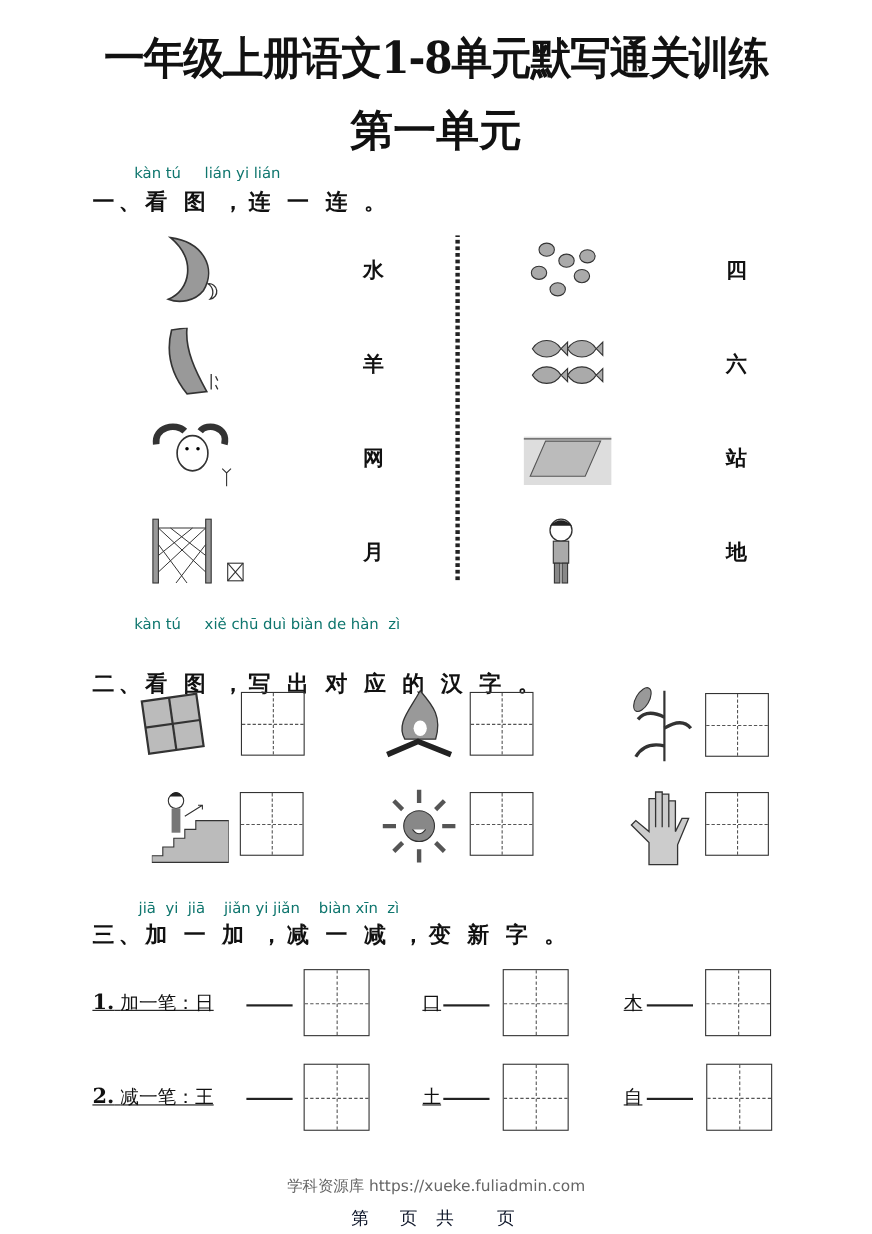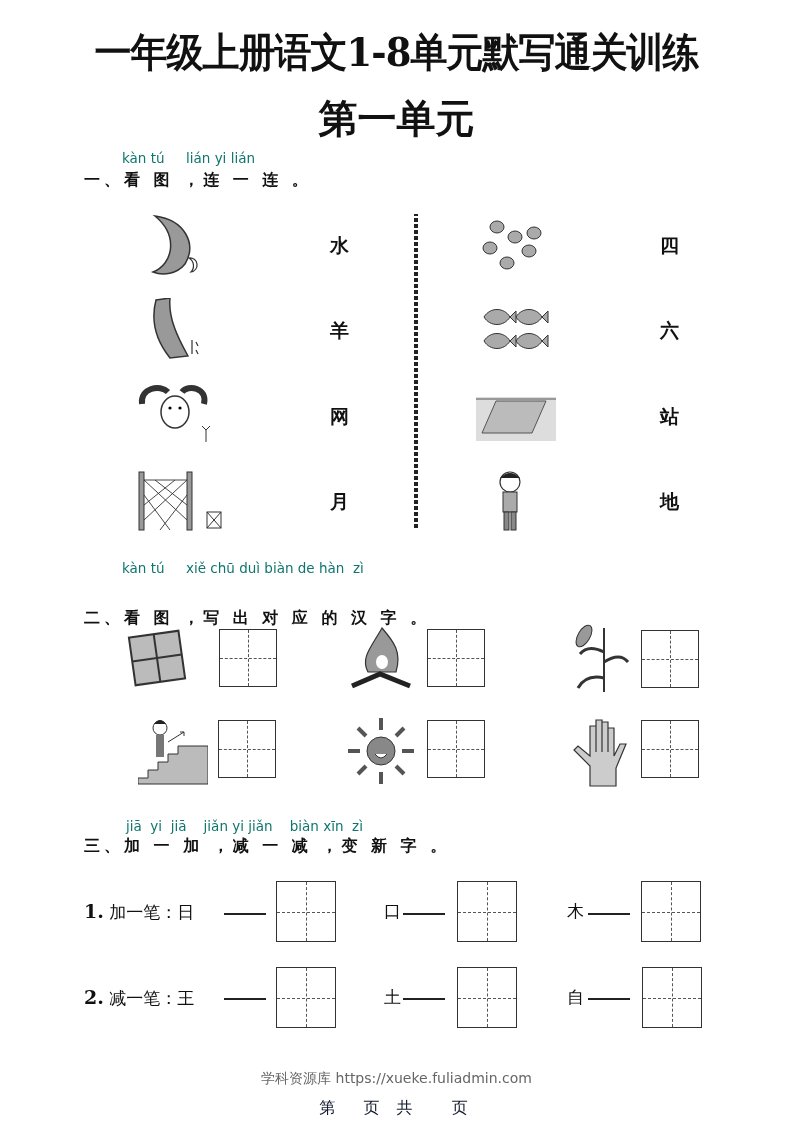--- a/index.html
+++ b/index.html
@@ -4,30 +4,30 @@
 <style>
   html, body { margin:0; padding:0; background:#fff; }
   body { width:793px; height:1122px; position:relative; overflow:hidden; color:#111;
          font-family: "DejaVu Sans", sans-serif; }
   .abs { position:absolute; }
   .title { left:0; width:793px; top:28px; text-align:center; font-family:"DejaVu Serif", serif;
            font-size:37px; font-weight:bold; letter-spacing:-1px; transform:scaleY(1.08); }
   .subtitle { left:0; width:793px; top:92px; text-align:center; font-family:"DejaVu Serif", serif;
               font-size:39px; font-weight:bold; }
   .pinyin { font-size:13.5px; color:#0f766e; white-space:pre; }
-  .qhead { font-size:16px; font-weight:bold; letter-spacing:4px; white-space:pre; }
+  .qhead { font-size:20px; font-weight:bold; letter-spacing:4px; white-space:pre; }
   .char { font-family:"DejaVu Serif", serif; font-size:19px; font-weight:bold; }
   .divider { left:413px; top:214px; width:6px; height:314px;
              background-image: linear-gradient(#222 60%, transparent 60%);
              background-size: 4px 6px; background-repeat: repeat-y; background-position:center; }
   .tian { width:58px; height:58px; border:1.6px solid #333; box-sizing:border-box; }
   .tian::before { content:""; position:absolute; left:50%; top:0; bottom:0; border-left:1px dashed #555; }
   .tian::after { content:""; position:absolute; top:50%; left:0; right:0; border-top:1px dashed #555; }
   .tian.big { width:60px; height:61px; }
-  .exlabel { font-family:"DejaVu Serif", serif; font-size:17px; white-space:pre; }
+  .exlabel { font-family:"DejaVu Serif", serif; font-size:17px; white-space:pre;text-decoration:underline; }
   .exlabel b { font-size:19px; }
   .dash { height:1.6px; background:#222; width:42px; }
   .footer1 { left:0; width:793px; top:1070px; text-align:center; font-size:14px; color:#666; }
   .footer2 { left:0; width:793px; top:1098px; text-align:center; font-size:16px; color:#0f172a; letter-spacing:6px; white-space:pre; }
   svg { display:block; }
 </style>
 </head>
 <body>
 
 <div class="abs title">一年级上册语文1-8单元默写通关训练</div>

